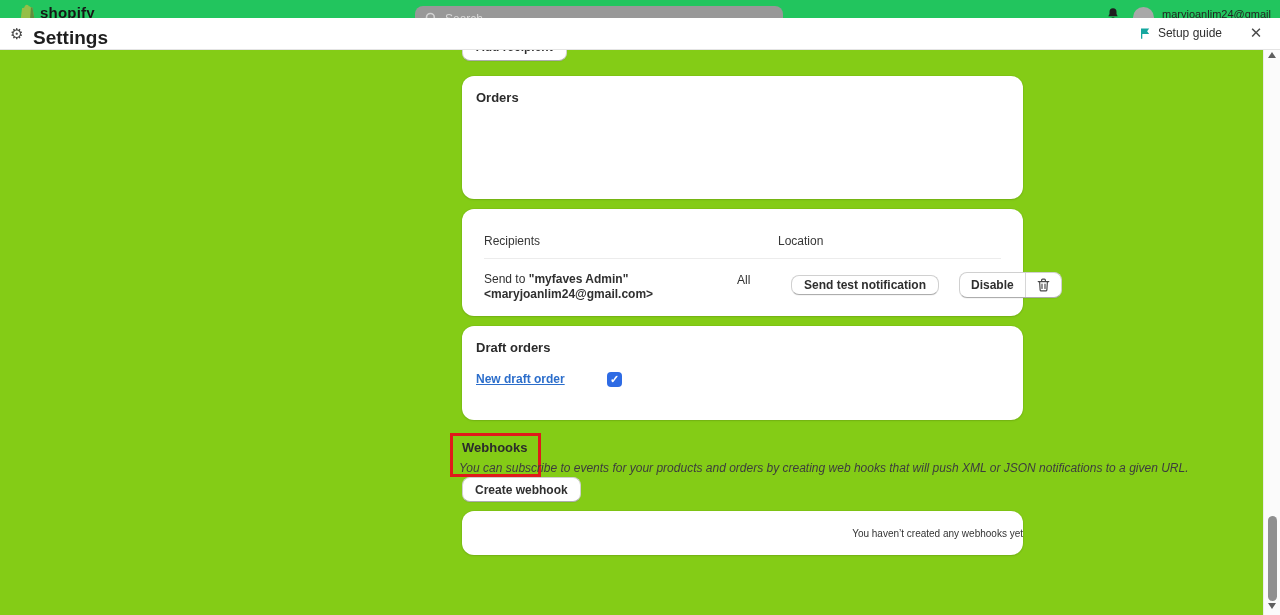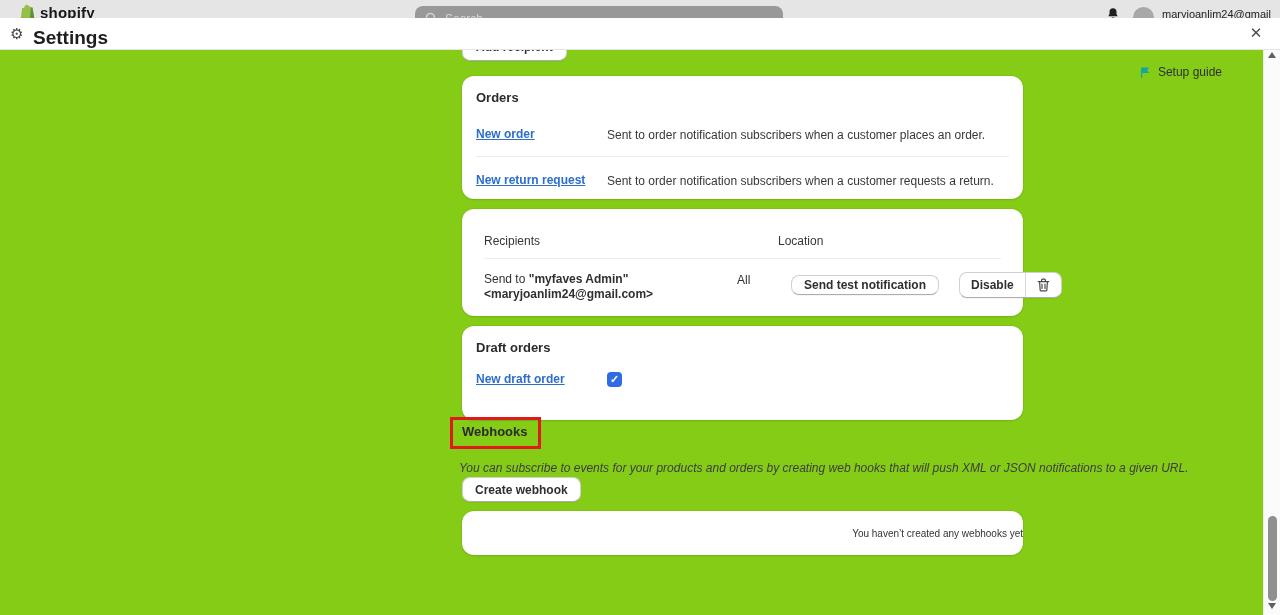--- a/index.html
+++ b/index.html
@@ -6,21 +6,21 @@
   html,body { width:1280px; height:615px; }
   body {
     position:relative; overflow:hidden;
     font-family:"Liberation Sans", sans-serif;
     background:#f6f6f7; color:#303030;
   }
 
   
   #topbar {
     position:absolute; top:0; left:0; width:1280px; height:18px;
-    background:#e5e5e5; overflow:hidden; z-index:4;
+    background:#22c55e; overflow:hidden; z-index:4;
   }
   .logo-badge { position:absolute; left:20px; top:4px; width:16px; height:18px; }
   .logo-word {
     position:absolute; left:40px; top:4px;
     font-size:15px; font-weight:700; color:#161616; letter-spacing:.2px;
   }
   .search-bar {
     position:absolute; left:415px; top:6px; width:368px; height:26px;
     background:#989898; border-radius:8px; overflow:hidden;
   }
@@ -46,21 +46,21 @@
   .gear-icon {
     position:absolute; left:10px; top:7px; font-size:15px; line-height:17px;
     color:#474747;
   }
   .settings-title {
     position:absolute; left:33px; top:9px; font-size:19px; font-weight:700;
     color:#1e1e1e;
   }
   .setup-guide {
     position:absolute; right:58px; top:8px; display:flex; align-items:center;
-    gap:7px; cursor:pointer;margin-top:39px;
+    gap:7px; cursor:pointer;
   }
   .setup-guide-label { font-size:12px; color:#2f2f2f; }
   .close-button {
     position:absolute; right:14px; top:5px; width:20px; height:20px;
     font-size:15px; color:#4a4a4a; display:flex; align-items:center;
     justify-content:center; cursor:pointer;
   }
 
   
   #content {
@@ -123,22 +123,22 @@
   .draft-row { display:flex; align-items:flex-start; padding-top:17px; }
   .checkbox {
     width:15px; height:15px; flex:none; border-radius:4px; background:#2e6be4;
     color:#fff; font-size:11px; line-height:15px; text-align:center;
     font-weight:700; cursor:pointer;
   }
   .draft-check-label { font-size:12px; color:#383838; margin-left:8px; padding-top:1px; }
 
   
   #webhooks-title-box {
-    position:absolute; top:367px; left:-12px;
-    border:3px solid #e01a1a; padding:4px 10px 7px 9px; background:transparent;
+    position:absolute; top:383px; left:-12px;
+    border:3px solid #e01a1a; padding:4px 10px 19px 9px; background:transparent;
   }
   #webhooks-desc {
     position:absolute; top:411px; left:-3px; font-size:12px; color:#3d3d3d;
     white-space:nowrap;
     font-style:italic;
   }
   #create-webhook-button { position:absolute; top:427px; left:0; height:25px; padding:0 12px; }
   #webhooks-empty-card {
     position:absolute; top:461px; left:0; width:561px; height:44px;
     display:flex; align-items:center; justify-content:flex-end;
@@ -204,30 +204,20 @@
   <div class="close-button">✕</div>
 </div>
 
 <div id="content">
   <div id="column">
 
     <button class="btn" id="add-recipient-button">Add recipient</button>
 
     <div class="card" id="orders-card">
       <div class="card-title">Orders</div>
-      <div class="notif-rows">
-        <div class="notif-row">
-          <a class="notif-link">New order</a>
-          <div class="notif-desc">Sent to order notification subscribers when a customer places an order.</div>
-        </div>
-        <div class="notif-row">
-          <a class="notif-link">New return request</a>
-          <div class="notif-desc">Sent to order notification subscribers when a customer requests a return.</div>
-        </div>
-      </div>
     </div>
 
     <div class="card" id="recipients-card">
       <div class="recip-header">
         <div class="recip-col1">Recipients</div>
         <div>Location</div>
       </div>
       <div class="recip-body">
         <div class="recip-col1 recip-sendto">
           <span>Send to </span><b>"myfaves Admin"</b><br>

